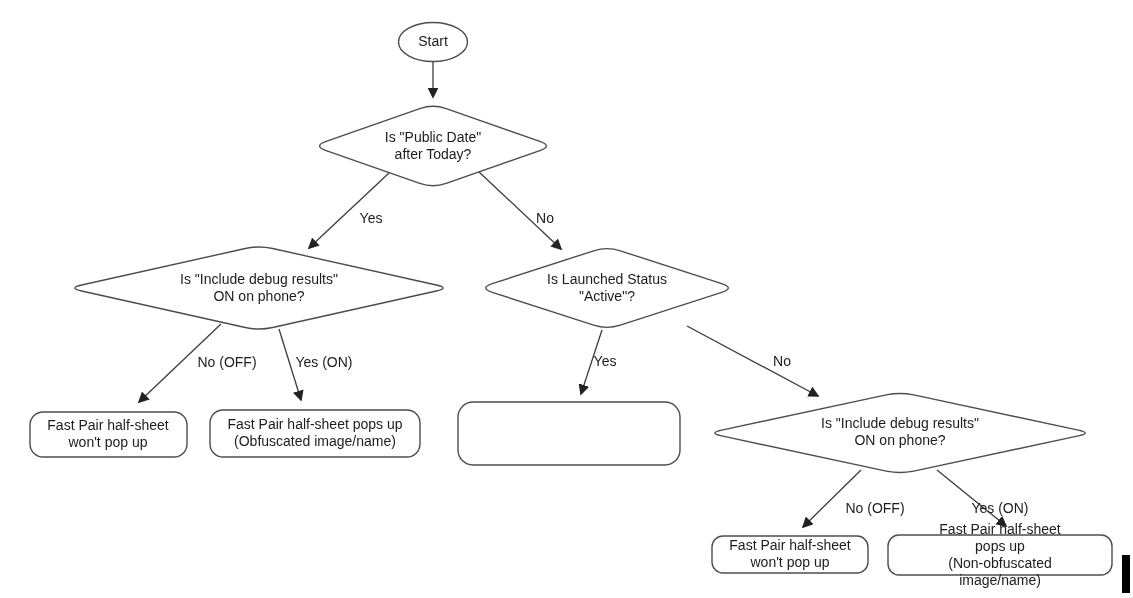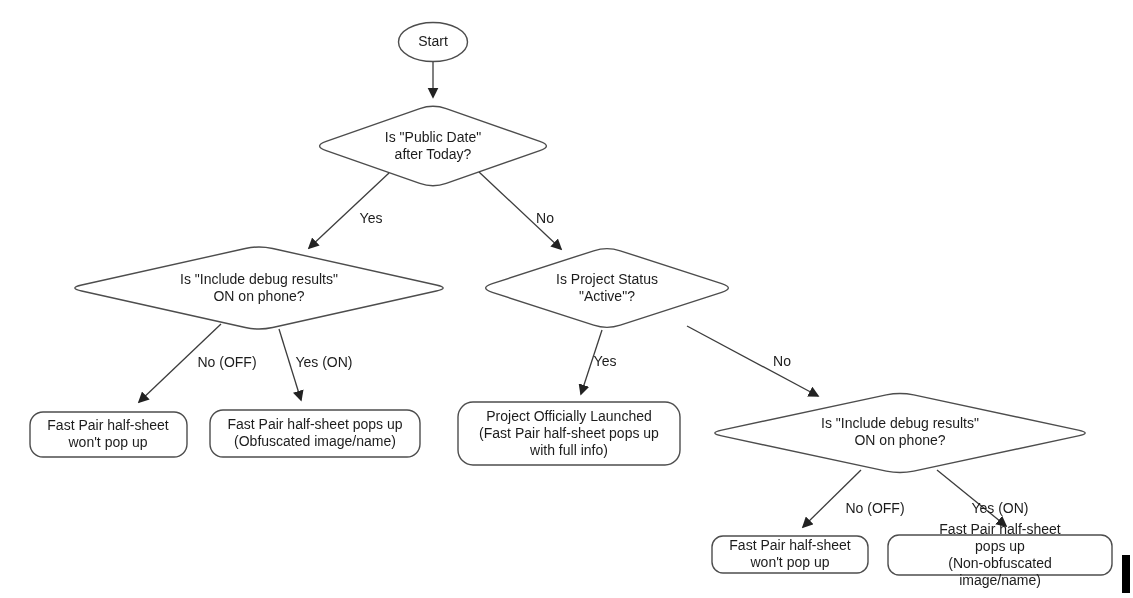--- a/index.html
+++ b/index.html
@@ -89,31 +89,28 @@
     <line class="edge" x1="687" y1="326" x2="818" y2="396" marker-end="url(#arrow)"></line>
     <line class="edge" x1="861" y1="470" x2="803" y2="527" marker-end="url(#arrow)"></line>
     <line class="edge" x1="937" y1="470" x2="1006" y2="526" marker-end="url(#arrow)"></line>
   </svg>
 
   <div class="label" style="left:433px; top:41px;">Start</div>
   <div class="label" style="left:433px; top:146px;">Is "Public Date"
 after Today?</div>
   <div class="label" style="left:259px; top:288px;">Is "Include debug results"
 ON on phone?</div>
-  <div class="label" style="left:607px; top:288px;">Is Project Status
+  <div class="label" style="left:607px; top:288px;">Is Launched Status
 "Active"?</div>
   <div class="label" style="left:900px; top:432px;">Is "Include debug results"
 ON on phone?</div>
   <div class="label" style="left:108px; top:434px;">Fast Pair half-sheet
 won't pop up</div>
   <div class="label" style="left:315px; top:433px;">Fast Pair half-sheet pops up
 (Obfuscated image/name)</div>
-  <div class="label" style="left:569px; top:433px;">Project Officially Launched
-(Fast Pair half-sheet pops up
-with full info)</div>
   <div class="label" style="left:790px; top:554px;">Fast Pair half-sheet
 won't pop up</div>
   <div class="label" style="left:1000px; top:555px;">Fast Pair half-sheet pops up
 (Non-obfuscated image/name)</div>
 
   <div class="label edge-label" style="left:371px; top:218px;">Yes</div>
   <div class="label edge-label" style="left:545px; top:218px;">No</div>
   <div class="label edge-label" style="left:227px; top:362px;">No (OFF)</div>
   <div class="label edge-label" style="left:324px; top:362px;">Yes (ON)</div>
   <div class="label edge-label" style="left:605px; top:361px;">Yes</div>

